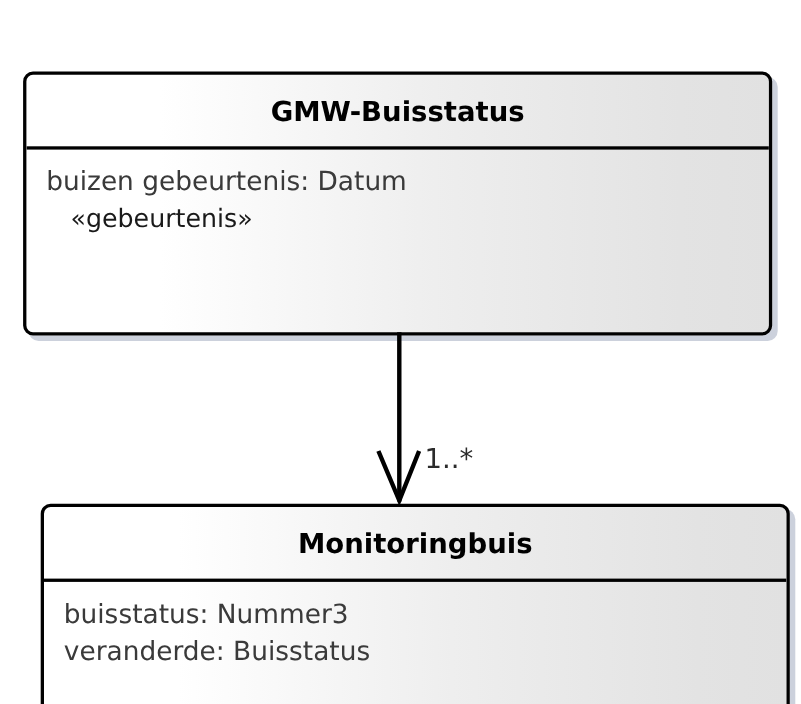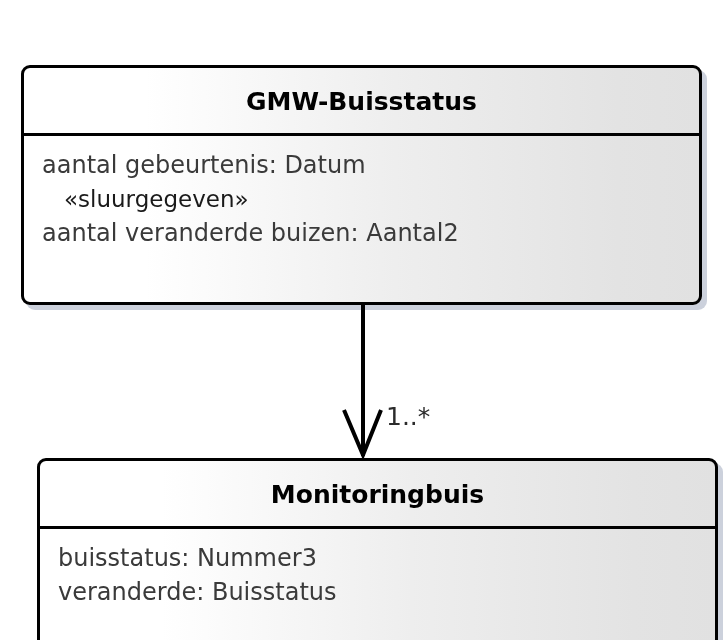--- a/index.html
+++ b/index.html
@@ -101,23 +101,22 @@
   }
 </style>
 </head>
 <body>
 
 <div id="diagram-canvas">
 
   <div class="uml-class" id="class-gmw-buisstatus">
     <div class="uml-class-name">GMW-Buisstatus</div>
     <div class="uml-attributes">
-      <div class="uml-attr">aantal gebeurtenis: Datum</div>
-      <div class="uml-attr stereotype">«sluurgegeven»</div>
-      <div class="uml-attr">aantal veranderde buizen: Aantal2</div>
+      <div class="uml-attr">buizen gebeurtenis: Datum</div>
+      <div class="uml-attr stereotype">«gebeurtenis»</div>
     </div>
   </div>
 
   <div class="uml-class" id="class-monitoringbuis">
     <div class="uml-class-name">Monitoringbuis</div>
     <div class="uml-attributes">
       <div class="uml-attr">buisstatus: Nummer3</div>
       <div class="uml-attr">veranderde: Buisstatus</div>
     </div>
   </div>

